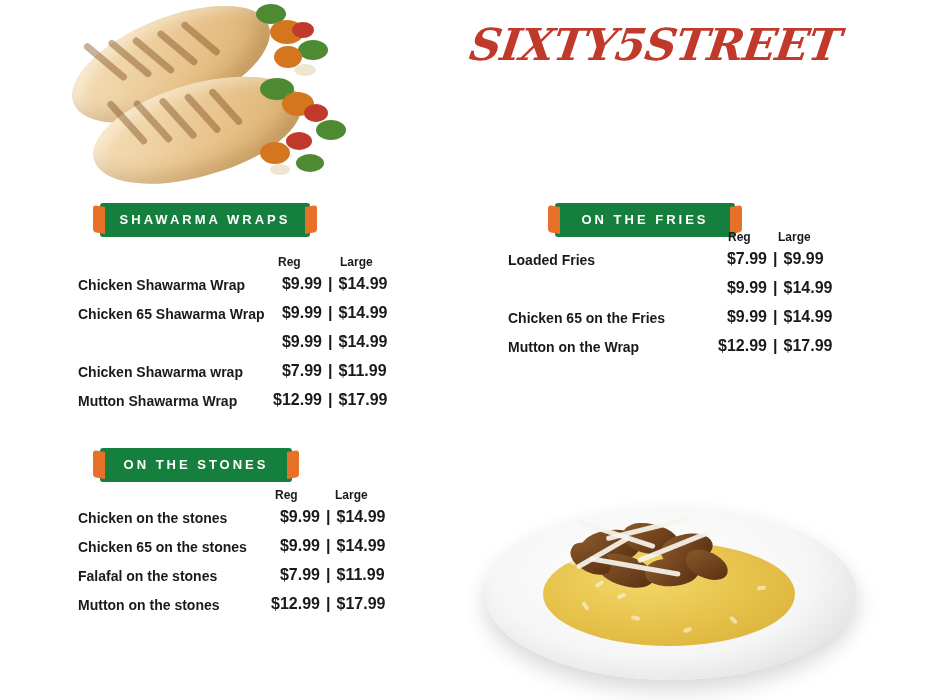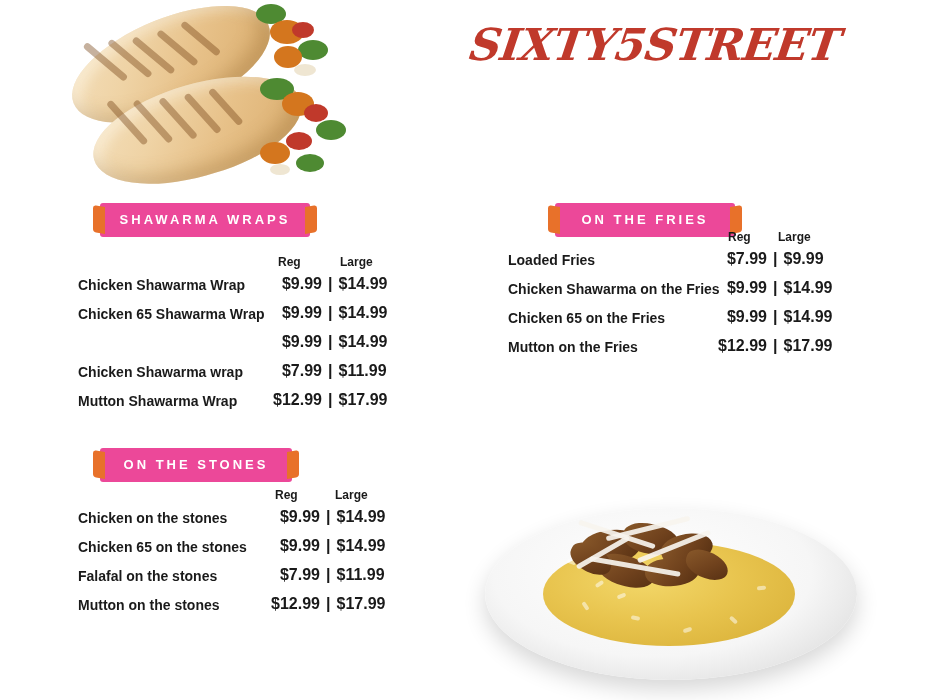--- a/index.html
+++ b/index.html
@@ -128,21 +128,21 @@
     position: absolute;
     height: 5px;
     border-radius: 3px;
     background: #f7f4ee;
     opacity: 0.92;
   }
 
   
   .banner {
     position: absolute;
-    background: #ec4899;
+    background: #15803d;
     color: #ffffff;
     font-size: 13px;
     font-weight: bold;
     letter-spacing: 3px;
     text-align: center;
     padding: 9px 0 10px 0;
     border-radius: 3px;
   }
   .banner::before,
   .banner::after {
@@ -360,32 +360,31 @@
       <span class="reg">Reg</span>
       <span class="large">Large</span>
     </div>
     <div class="row">
       <span class="item-name">Loaded Fries</span>
       <span class="price-pair">
         <span class="price-reg">$7.99</span><span class="sep">|</span><span class="price-large">$9.99</span>
       </span>
     </div>
     <div class="row">
-      <span class="item-name">Chicken Shawarma on the Fries</span>
       <span class="price-pair">
         <span class="price-reg">$9.99</span><span class="sep">|</span><span class="price-large">$14.99</span>
       </span>
     </div>
     <div class="row">
       <span class="item-name">Chicken 65 on the Fries</span>
       <span class="price-pair">
         <span class="price-reg">$9.99</span><span class="sep">|</span><span class="price-large">$14.99</span>
       </span>
     </div>
     <div class="row">
-      <span class="item-name">Mutton on the Fries</span>
+      <span class="item-name">Mutton on the Wrap</span>
       <span class="price-pair">
         <span class="price-reg">$12.99</span><span class="sep">|</span><span class="price-large">$17.99</span>
       </span>
     </div>
   </div>
 
 </div>
 
 </body></html>

